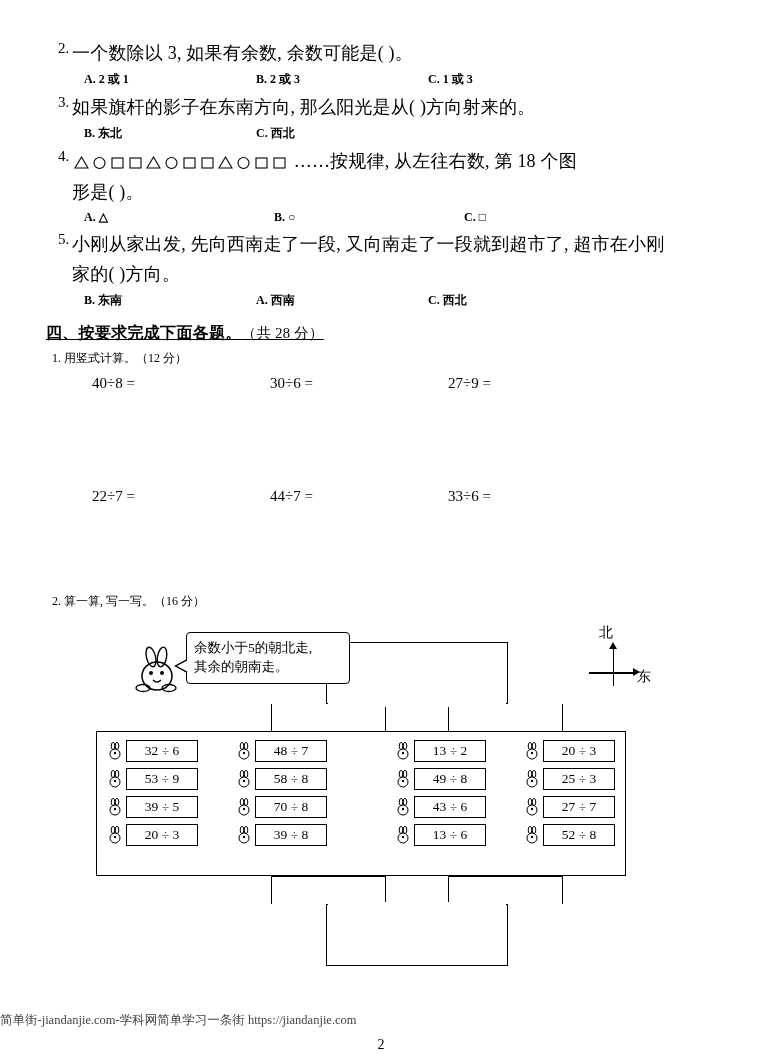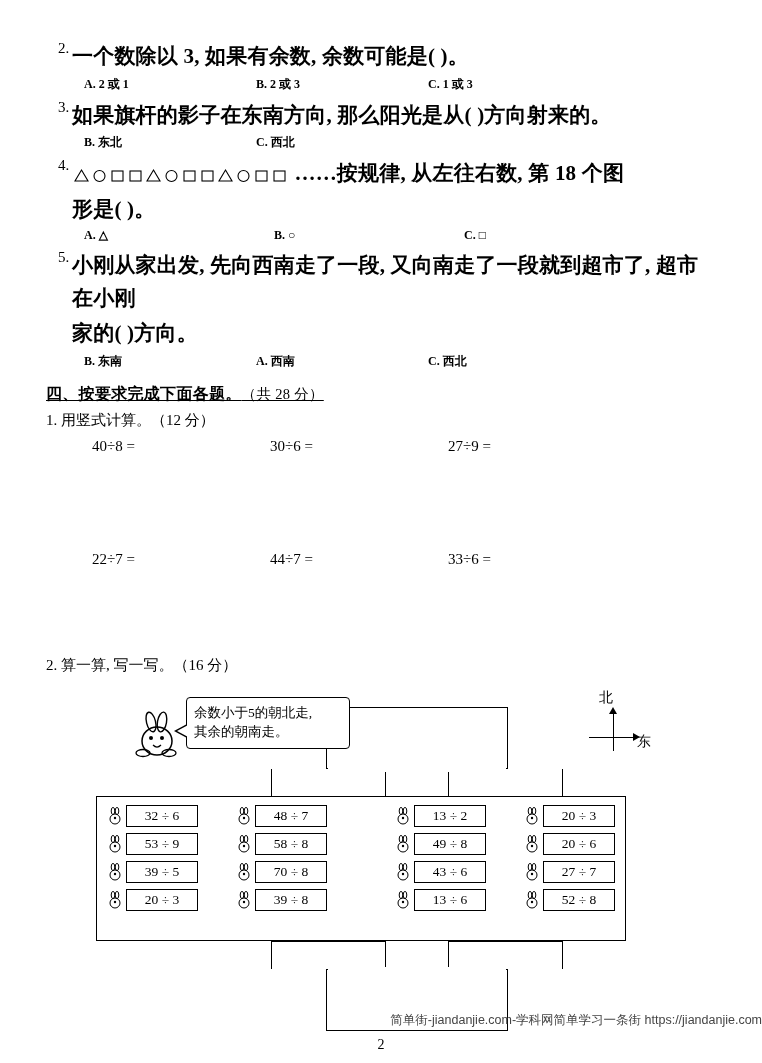--- a/index.html
+++ b/index.html
@@ -29,24 +29,23 @@
   }
   .q-num {
     width: 26px;
     flex: 0 0 26px;
     font-size: 15px;
     text-align: left;
     padding-left: 12px;
     box-sizing: border-box;
   }
   .q-text {
-    font-size: 21px;
+    font-size: 18px;
     line-height: 1.55;
     letter-spacing: 0.2px;
-    font-weight: bold;
   }
   .opts {
     display: flex;
     font-size: 12px;
     margin: 2px 0 6px 38px;
     font-weight: bold;
   }
   .opt {
     width: 172px;
     flex: 0 0 auto;
@@ -58,22 +57,22 @@
     margin-top: 14px;
     margin-bottom: 6px;
     letter-spacing: 0.3px;
     text-decoration: underline;
   }
   .section-title .small {
     font-weight: normal;
     font-size: 14.5px;
   }
   .sub-q {
-    font-size: 15px;
-    margin-left: 0;
+    font-size: 12px;
+    margin-left: 6px;
     margin-top: 6px;
   }
   .vertical-calc {
     margin-left: 46px;
     margin-top: 8px;
   }
   .calc-row {
     display: flex;
     font-size: 15px;
     margin-bottom: 96px;
@@ -205,24 +204,24 @@
     min-width: 54px;
     text-align: center;
     background: #fff;
     font-family: "Liberation Serif", serif;
   }
   .footer {
     position: absolute;
     left: 0;
     bottom: 34px;
     width: 762px;
-    text-align: right;
+    text-align: left;
     font-size: 12.5px;
     color: #444;
-    font-family: Liberation Sans, sans-serif;
+    font-family: Liberation Serif, serif;
   }
   .pagenum {
     position: absolute;
     left: 0;
     bottom: 10px;
     width: 762px;
     text-align: center;
     font-size: 14px;
   }
 </style>
@@ -530,21 +529,21 @@
               </svg></span>
             <span class="expr">20 ÷ 3</span>
           </div>
         <div class="item">
             <span class="bunny-sm"><svg width="16" height="18" viewBox="0 0 16 18">
                 <ellipse cx="6" cy="4" rx="1.8" ry="3.6" fill="none" stroke="#000" stroke-width="1"></ellipse>
                 <ellipse cx="10" cy="4" rx="1.8" ry="3.6" fill="none" stroke="#000" stroke-width="1"></ellipse>
                 <circle cx="8" cy="12" r="5" fill="none" stroke="#000" stroke-width="1"></circle>
                 <circle cx="8" cy="11" r="1.2" fill="#000"></circle>
               </svg></span>
-            <span class="expr">20 ÷ 6</span>
+            <span class="expr">25 ÷ 3</span>
           </div>
         <div class="item">
             <span class="bunny-sm"><svg width="16" height="18" viewBox="0 0 16 18">
                 <ellipse cx="6" cy="4" rx="1.8" ry="3.6" fill="none" stroke="#000" stroke-width="1"></ellipse>
                 <ellipse cx="10" cy="4" rx="1.8" ry="3.6" fill="none" stroke="#000" stroke-width="1"></ellipse>
                 <circle cx="8" cy="12" r="5" fill="none" stroke="#000" stroke-width="1"></circle>
                 <circle cx="8" cy="11" r="1.2" fill="#000"></circle>
               </svg></span>
             <span class="expr">27 ÷ 7</span>
           </div>

